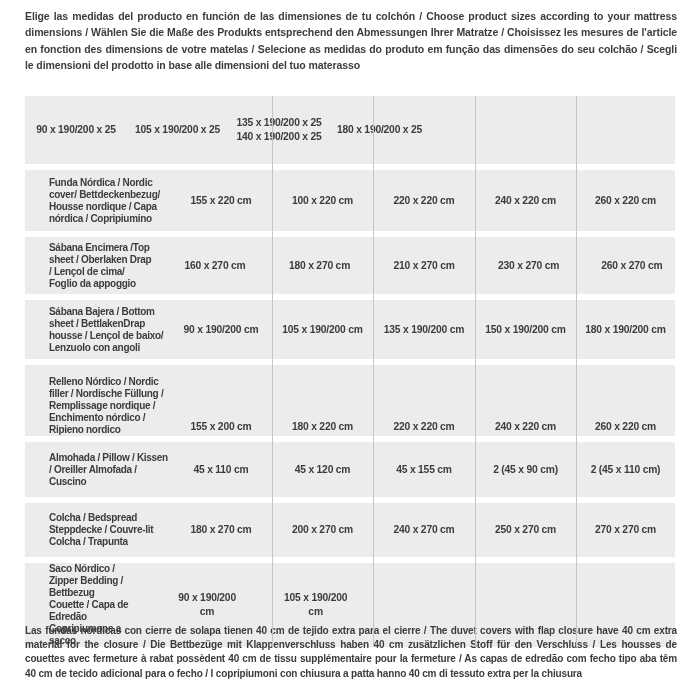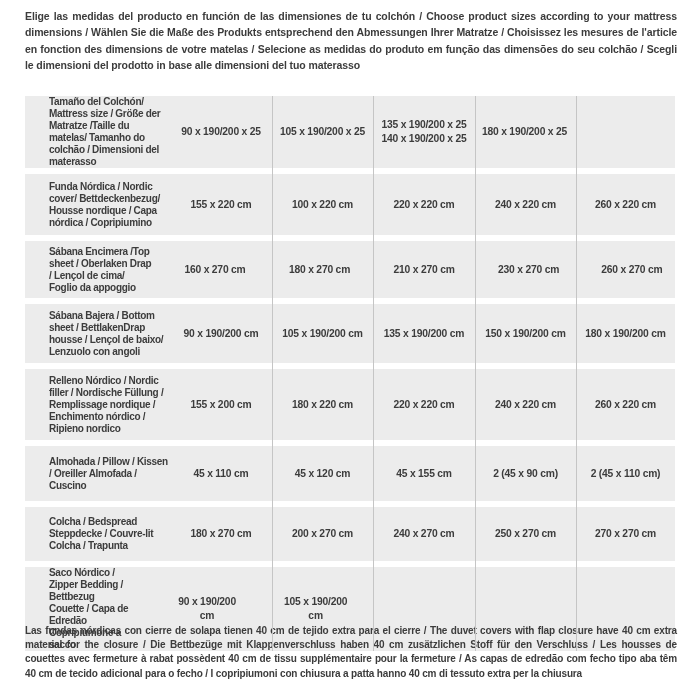--- a/index.html
+++ b/index.html
@@ -57,21 +57,20 @@
 
   <p class="intro">Elige las medidas del producto en función de las dimensiones de tu colchón / Choose product sizes according to your mattress dimensions / Wählen Sie die Maße des Produkts entsprechend den Abmessungen Ihrer Matratze / Choisissez les mesures de l'article en fonction des dimensions de votre matelas / Selecione as medidas do produto em função das dimensões do seu colchão / Scegli le dimensioni del prodotto in base alle dimensioni del tuo materasso</p>
 
   <div class="size-table">
     <div class="vline v1"></div>
     <div class="vline v2"></div>
     <div class="vline v3"></div>
     <div class="vline v4"></div>
 
   <div class="trow" style="min-height: 68px;">
-        <div class="cell label">Tamaño del Colchón/ Mattress size / Größe der Matratze /Taille du matelas/ Tamanho do colchão / Dimensioni del materasso</div>
         <div class="cell data c1">90 x 190/200 x 25</div>
         <div class="cell data c2">105 x 190/200 x 25</div>
         <div class="cell data c3">135 x 190/200 x 25
 140 x 190/200 x 25</div>
         <div class="cell data c5">180 x 190/200 x 25</div>
       </div>
       <div class="trow" style="min-height: 61px;">
         <div class="cell label">Funda Nórdica /  Nordic cover/ Bettdeckenbezug/ Housse nordique  / Capa nórdica / Copripiumino</div>
         <div class="cell data c1">155 x 220 cm</div>
         <div class="cell data c2">100 x 220 cm</div>
@@ -88,21 +87,21 @@
         <div class="cell data c5">260 x 270 cm</div>
       </div>
       <div class="trow" style="min-height: 59px;">
         <div class="cell label">Sábana Bajera / Bottom sheet / BettlakenDrap housse / Lençol de baixo/ Lenzuolo con angoli</div>
         <div class="cell data c1">90 x 190/200 cm</div>
         <div class="cell data c2">105 x 190/200 cm</div>
         <div class="cell data c3">135 x 190/200 cm</div>
         <div class="cell data c4">150 x 190/200 cm</div>
         <div class="cell data c5">180 x 190/200 cm</div>
       </div>
-      <div class="trow" style="min-height: 71px;">
+      <div class="trow" style="min-height: 71px; align-items: flex-end;">
         <div class="cell label">Relleno Nórdico / Nordic filler / Nordische Füllung / Remplissage nordique / Enchimento nórdico / Ripieno nordico</div>
         <div class="cell data c1">155 x 200 cm</div>
         <div class="cell data c2">180 x 220 cm</div>
         <div class="cell data c3">220 x 220 cm</div>
         <div class="cell data c4">240 x 220 cm</div>
         <div class="cell data c5">260 x 220 cm</div>
       </div>
       <div class="trow" style="min-height: 55px;">
         <div class="cell label">Almohada  / Pillow / Kissen / Oreiller Almofada / Cuscino</div>
         <div class="cell data c1">45 x 110 cm</div>

